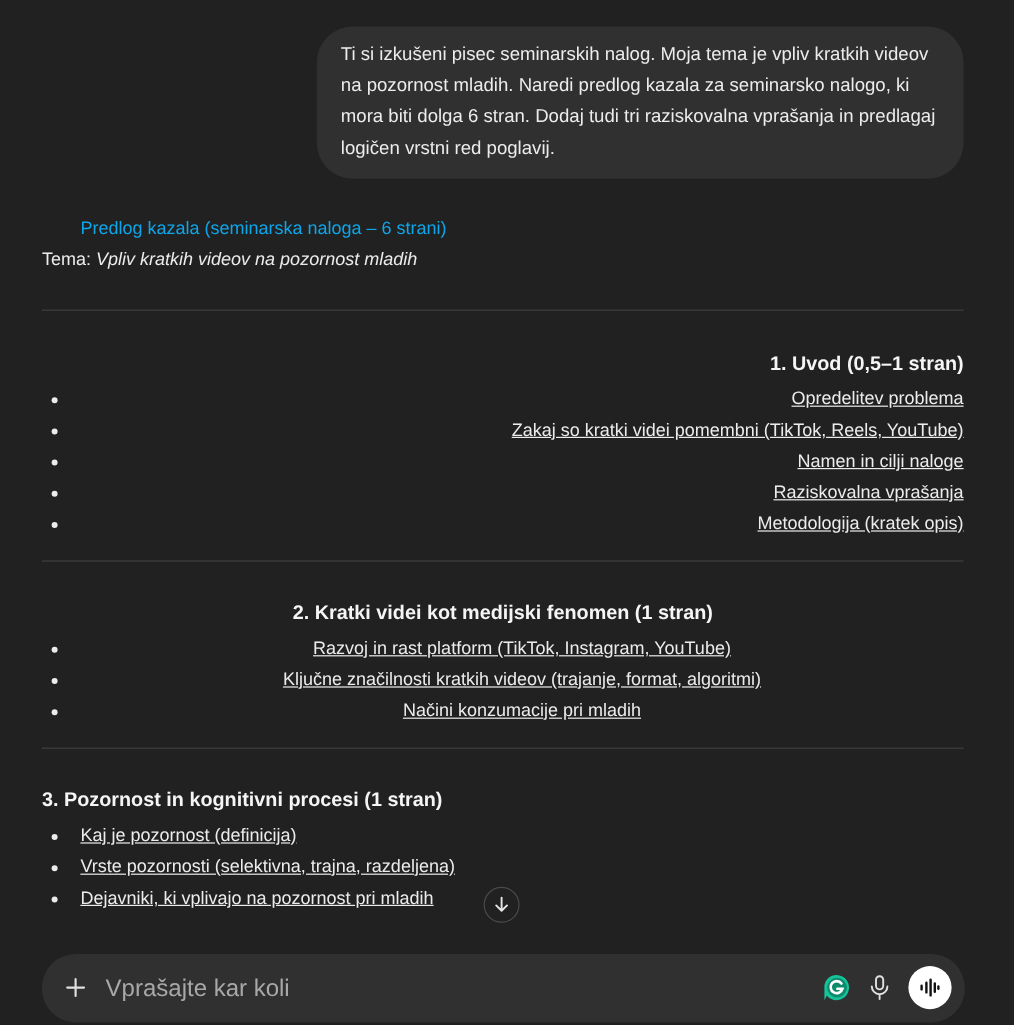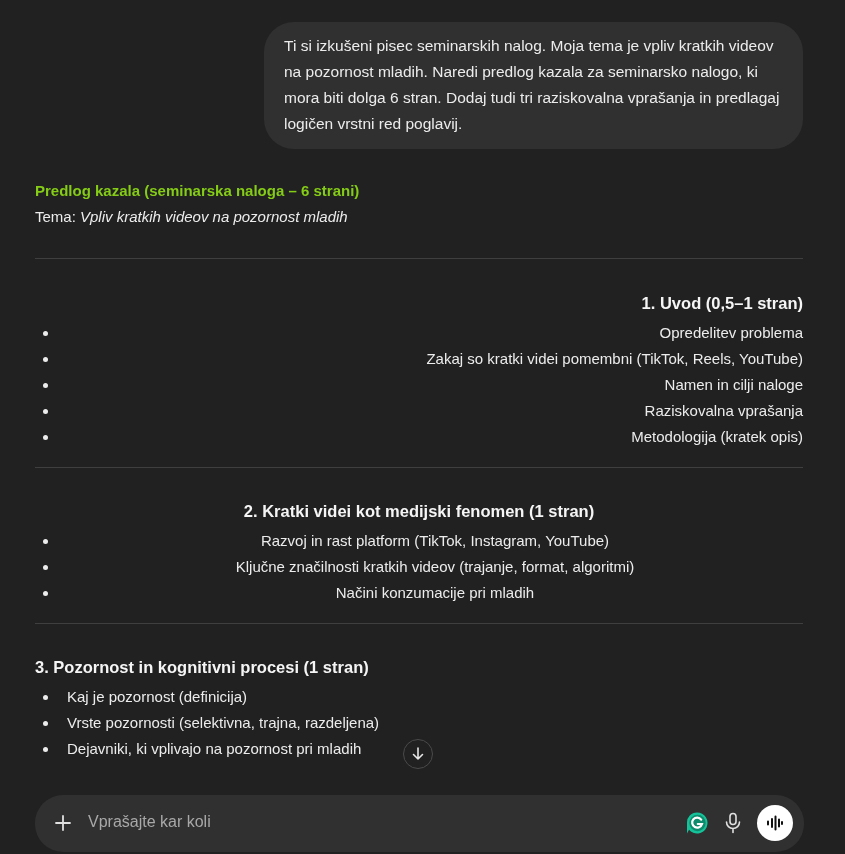--- a/index.html
+++ b/index.html
@@ -9,43 +9,43 @@
     font-family:"Liberation Sans", "DejaVu Sans", sans-serif;
     font-size:15px;
   }
   .user-bubble {
     position:absolute; left:264px; top:22px; width:539px; box-sizing:border-box;
     background:#303030; border-radius:30px;
     padding:11px 20px 12px 20px;
     font-size:15.5px; line-height:26px; color:#ececec;
   }
   .assistant { position:absolute; left:35px; top:178px; width:768px; }
-  .intro-title { font-weight:bold; font-size:15px; line-height:26px; color:#84cc16; }
+  .intro-title { font-weight:normal; font-size:15px; line-height:26px; color:#0ea5e9;margin-left:32px; }
   .intro-topic { font-size:15px; line-height:26px; }
   .intro-topic i { }
   hr.sep { border:none; border-top:1px solid #3f3f3f; margin:0; }
   .section h3 { margin:0; font-size:16.5px; font-weight:bold; color:#f5f5f5; line-height:26px; }
-  .section ul { margin:4px 0 0 0; padding:0; list-style:none; }
+  .section ul { margin:4px 0 0 0; padding:0; list-style:none;text-decoration:underline; }
   .section li { position:relative; padding-left:32px; line-height:26px; font-size:15px; }
   .section li::before {
     content:""; position:absolute; left:8px; top:11px; width:5px; height:5px;
     border-radius:50%; background:#ececec;
   }
   .scroll-down {
     position:absolute; left:403px; top:739px; width:30px; height:30px;
     border-radius:50%; border:1px solid #4a4a4a; background:#212121;
     box-sizing:border-box; display:flex; align-items:center; justify-content:center;
   }
   .composer {
     position:absolute; left:35px; top:795px; width:769px; height:57px;
     background:#303030; border-radius:28px; box-sizing:border-box;
   }
   .composer .plus { position:absolute; left:17px; top:17px; width:22px; height:22px; }
   .composer .placeholder {
-    position:absolute; left:53px; top:18px; font-size:16px; color:#a8a8a8;
+    position:absolute; left:53px; top:18px; font-size:20px; color:#a8a8a8;
   }
   .composer .grammarly {
     position:absolute; left:650px; top:16px; width:24px; height:24px;
   }
   .composer .mic { position:absolute; left:689px; top:17px; width:18px; height:22px; }
   .composer .voice {
     position:absolute; left:722px; top:10px; width:36px; height:36px;
     border-radius:50%; background:#ffffff; display:flex; align-items:center; justify-content:center;
   }
 </style>

